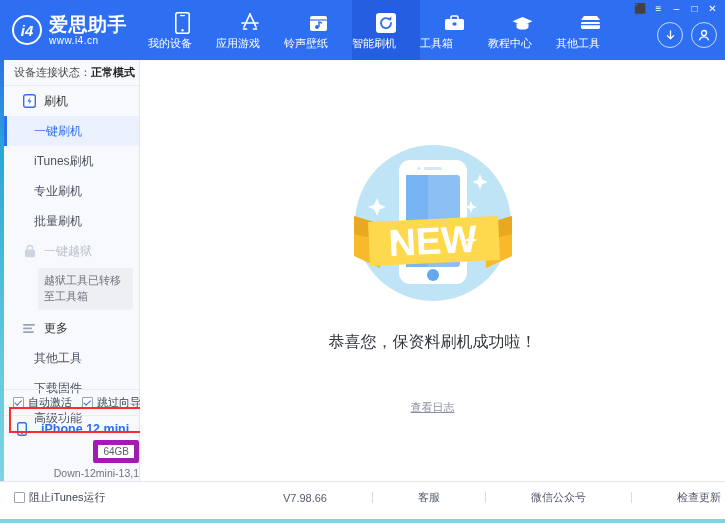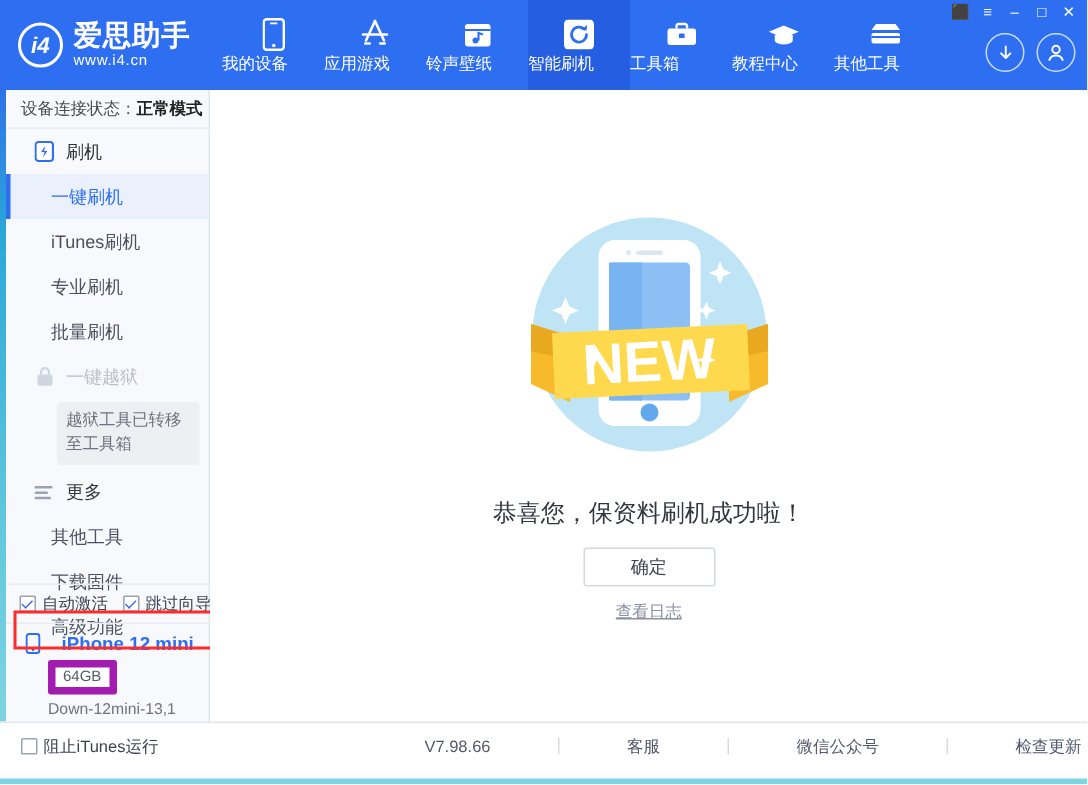--- a/index.html
+++ b/index.html
@@ -268,20 +268,21 @@
     position: absolute;
     left: 5px; bottom: 54px;
     width: 137px; height: 26px;
     border: 2px solid #fd2b2b;
     box-sizing: border-box;
     pointer-events: none;
   }
   .device {
     padding: 5px 0 8px 10px;
     border-top: 1px solid #e8ebf0;
+    text-align: right;
   }
   .dev-name-row { display: flex; align-items: center; }
   .dev-name {
     color: #2e6ff2;
     font-size: 12.5px;
     font-weight: bold;
     margin-left: 5px;
   }
   .dev-cap {
     display: inline-block;
@@ -632,21 +633,20 @@
           <path d="M28 94 L158 88 L160 132 L30 138 Z" fill="#ffd94d"></path>
 
           <text x="93" y="126" font-family="'Liberation Sans', sans-serif" font-size="38" font-weight="bold" fill="#ffffff" text-anchor="middle" transform="rotate(-3 93 118)">NEW</text>
           <path d="M56 106 l1.6 3.8 L61.4 111 l-3.8 1.6 L56 116.4 l-1.6-3.8 L50.6 111 l3.8-1.6 Z" fill="#ffffff"></path>
           <path d="M131 106 l1.8 4.4 L137.4 112 l-4.6 1.8 L131 118.4 l-1.8-4.6 L124.6 112 l4.6-1.8 Z" fill="#ffffff"></path>
         </svg>
       </div>
 
       <div class="msg">恭喜您，保资料刷机成功啦！</div>
 
-      <button class="ok-btn">确定</button>
 
       <div class="log-link">查看日志</div>
     </div>
   </div>
 
   <div class="statusbar">
     <div class="sb-left">
       <span class="box"></span>
       <span>阻止iTunes运行</span>
     </div>

